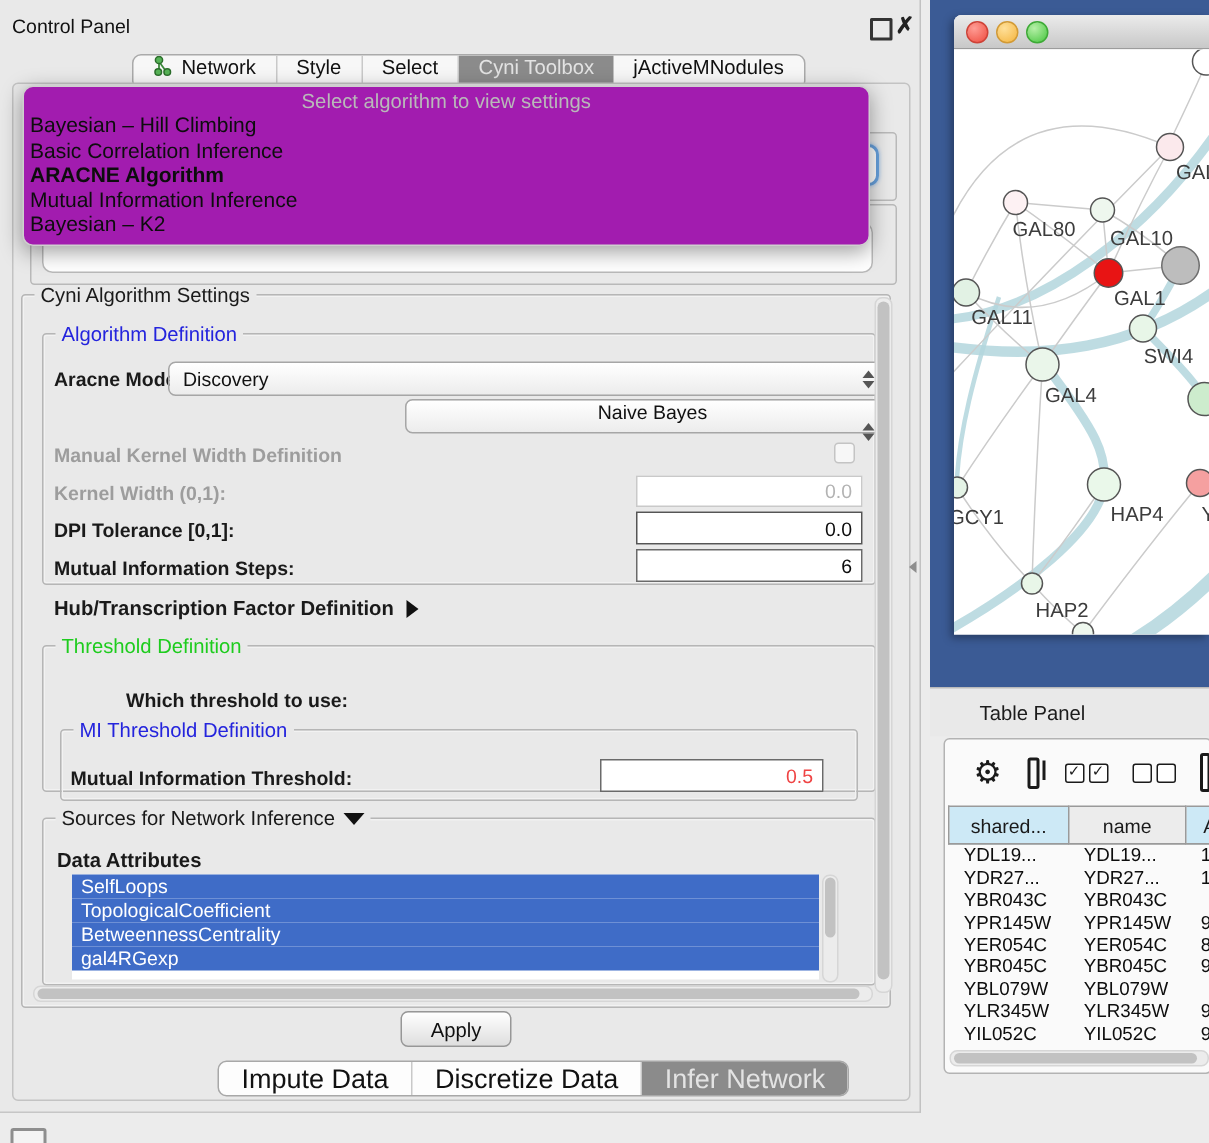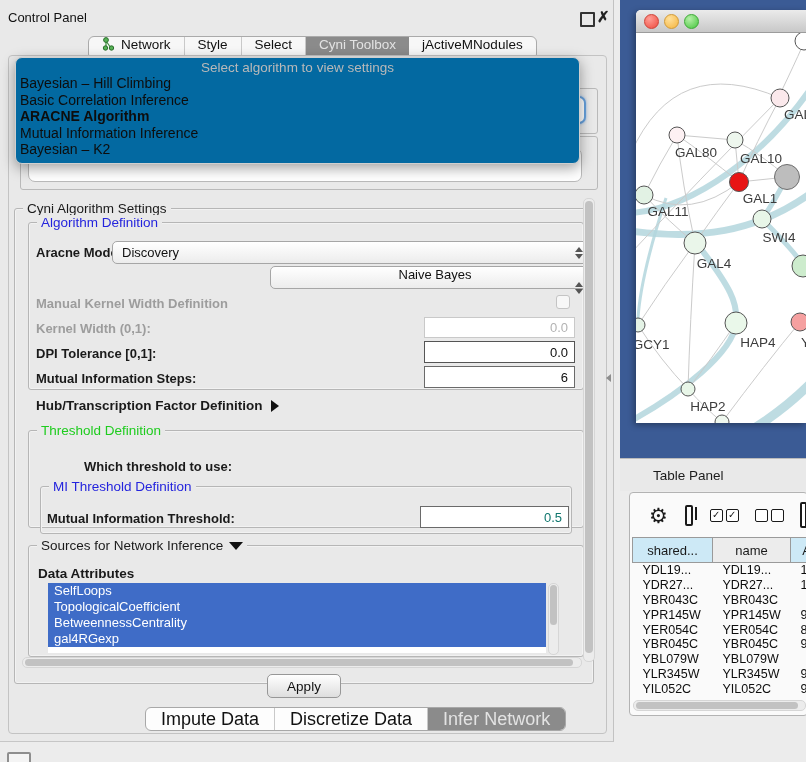--- a/index.html
+++ b/index.html
@@ -23,21 +23,21 @@
   .content-frame{left:8px;top:55px;width:597px;height:677px;border:1px solid #c3c3c3;
       border-radius:4px;background:#e9e9e9;}
   
   .hpanel1{left:20px;top:88px;width:576px;height:44px;border:1px solid #b9b9b9;border-radius:3px;z-index:2;}
   .hcombo{left:28px;top:96px;width:554px;height:24px;background:#fff;border:2px solid #67a1dd;
       border-radius:7px;box-shadow:0 0 3px #8db8e8;z-index:2;}
   .hpanel2{left:20px;top:136px;width:576px;height:52px;border:1px solid #b9b9b9;border-radius:3px;z-index:2;}
   .hfield{left:28px;top:148px;width:552px;height:32px;background:#fff;border:1px solid #b9b9b9;
       border-radius:7px;z-index:2;}
   
-  .dropdown{left:15px;top:57px;width:563px;background:#0369a1;border:1px solid #cfcfcf;
+  .dropdown{left:15px;top:57px;width:563px;background:#a21caf;border:1px solid #cfcfcf;
       border-radius:7px;box-shadow:0 4px 14px rgba(0,0,0,.38);z-index:30;padding:2px 0 5px 0;}
   .dd-prompt{height:15px;text-align:center;color:#b9b9b9;font-size:13.5px;}
   .dd-item{height:16.5px;line-height:16.5px;padding-left:4px;font-size:14px;color:#0d0d0d;white-space:nowrap;}
   .dd-item.dd-bold{font-weight:bold;}
   
   .groupbox{border:1px solid #b6b6b6;border-radius:3px;box-shadow:inset 0 0 0 1px #f2f2f2;}
   .gb-title{position:absolute;top:-8px;left:8px;background:#e9e9e9;padding:0 4px;font-size:13.5px;}
   .lbl{font-size:13px;font-weight:bold;color:#1a1a1a;white-space:nowrap;}
   .lbl.dis{color:#9d9d9d;}
   
@@ -142,21 +142,21 @@
 
   <div class="abs dropdown">
     <div class="dd-prompt">Select algorithm to view settings</div>
     <div class="dd-item">Bayesian – Hill Climbing</div>
     <div class="dd-item">Basic Correlation Inference</div>
     <div class="dd-item dd-bold">ARACNE Algorithm</div>
     <div class="dd-item">Mutual Information Inference</div>
     <div class="dd-item">Bayesian – K2</div>
   </div>
 
-  <div class="abs groupbox" style="left:14px;top:208px;width:578px;height:474px;text-decoration:underline;">
+  <div class="abs groupbox" style="left:14px;top:196px;width:578px;height:474px;text-decoration:underline;">
     <span class="gb-title">Cyni Algorithm Settings</span>
   </div>
 
   <div class="abs groupbox" style="left:28px;top:222px;width:554px;height:166px;">
     <span class="gb-title" style="color:#2424dd;">Algorithm Definition</span>
   </div>
 
   <div class="abs lbl" style="left:36px;top:245px;">Aracne Mode:</div>
   <div class="abs combo" style="left:112px;top:241px;width:468px;height:21px;">
     <span>Discovery</span>
@@ -193,21 +193,21 @@
 
   <div class="abs groupbox" style="left:28px;top:430px;width:554px;height:96px;">
     <span class="gb-title" style="color:#1ecc1e;">Threshold Definition</span>
   </div>
   <div class="abs lbl" style="left:84px;top:459px;">Which threshold to use:</div>
 
   <div class="abs groupbox" style="left:40px;top:486px;width:530px;height:46px;">
     <span class="gb-title" style="color:#2424dd;">MI Threshold Definition</span>
   </div>
   <div class="abs lbl" style="left:47px;top:511px;">Mutual Information Threshold:</div>
-  <div class="abs field" style="left:420px;top:506px;width:141px;height:20px;border:1.5px solid #6a6a6a;color:#0f766e;text-align:right;">0.5</div>
+  <div class="abs field" style="left:400px;top:506px;width:141px;height:20px;border:1.5px solid #6a6a6a;color:#ef4444;text-align:right;">0.5</div>
 
   <div class="abs groupbox" style="left:28px;top:545px;width:554px;height:110px;">
     <span class="gb-title" style="display:flex;align-items:center;gap:6px;">
       <span>Sources for Network Inference</span>
       <span style="width:0;height:0;border-left:7px solid transparent;border-right:7px solid transparent;border-top:8px solid #111;"></span>
     </span>
   </div>
   <div class="abs lbl" style="left:38px;top:566px;font-size:13.5px;">Data Attributes</div>
   <div class="abs attr-list" style="left:48px;top:583px;width:498px;height:70px;">
     <div class="attr-item">SelfLoops</div>

